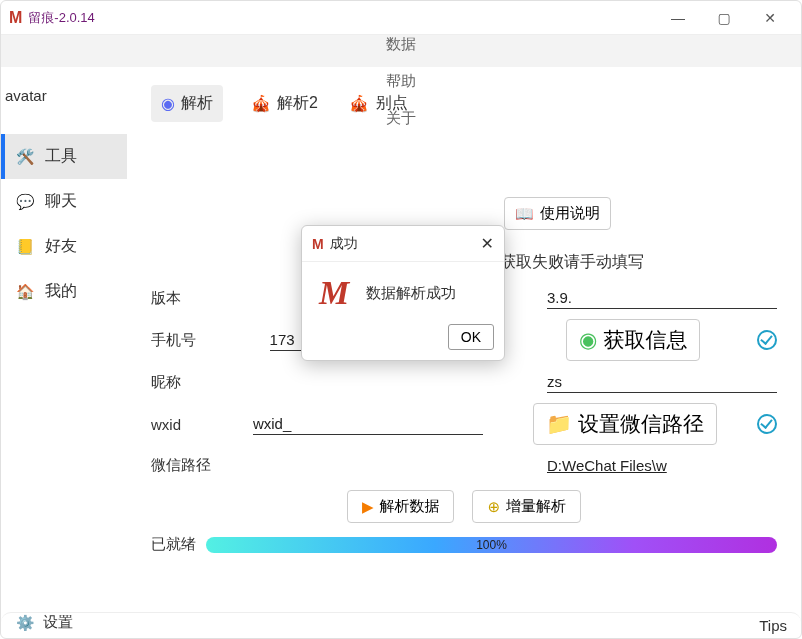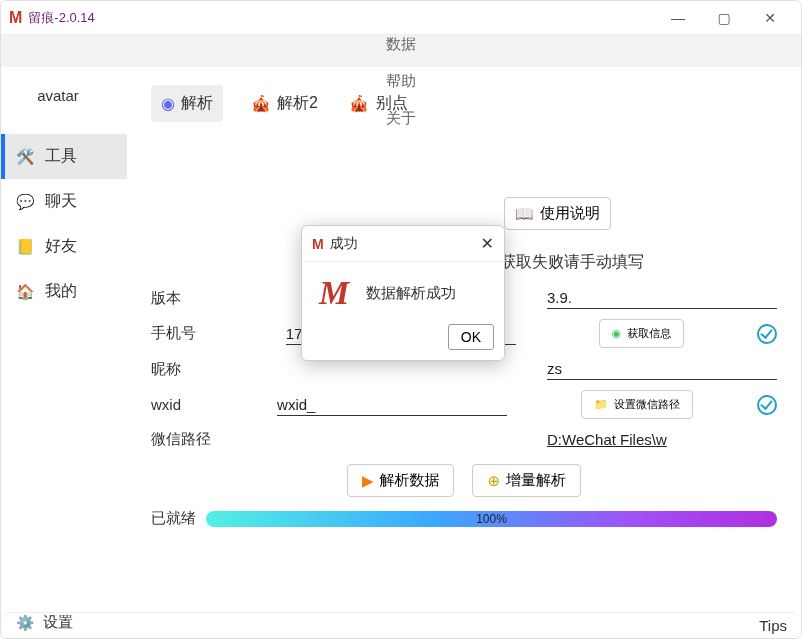--- a/index.html
+++ b/index.html
@@ -6,37 +6,37 @@
   html, body { width: 802px; height: 639px; overflow: hidden; background: #fff; }
   .window { width: 802px; height: 639px; border: 1px solid #e0e0e0; border-radius: 6px; position: relative; background: #fff; }
   .titlebar { height: 34px; display: flex; align-items: center; padding: 0 8px; border-bottom: 1px solid #eee; }
   .titlebar .logo { font-weight: bold; color: #c0392b; font-size: 16px; margin-right: 6px; }
   .titlebar .title { font-size: 13px; color: #701a75; }
   .titlebar .spacer { flex: 1; }
   .winbtn { width: 46px; height: 32px; display: flex; align-items: center; justify-content: center; color: #555; font-size: 14px; }
   .menubar { height: 32px; display: flex; align-items: center; padding: 0 10px; gap: 18px; background: #f3f3f3; color: #666; font-size: 15px; flex-direction: column; }
   .content { display: flex; height: calc(100% - 34px - 32px - 26px); }
   .sidebar { width: 126px; padding-top: 10px; }
-  .avatar-box { padding: 10px 16px 30px 4px; font-size: 15px; color: #333; text-align: center; }
+  .avatar-box { padding: 10px 16px 30px 4px; font-size: 15px; color: #333; }
   .side-item { display: flex; align-items: center; gap: 10px; padding: 12px 16px; font-size: 16px; color: #333; position: relative; }
   .side-item.selected { background: #e8e8e8; }
   .side-item.selected::before { content: ""; position: absolute; left: 0; top: 0; bottom: 0; width: 4px; background: #1d72f3; }
   .side-icon { width: 18px; height: 18px; display: inline-flex; align-items: center; justify-content: center; font-size: 15px; }
   .main { flex: 1; padding: 18px 24px 0 24px; position: relative; }
   .tabrow { display: flex; gap: 24px; align-items: center; }
   .tab { display: flex; align-items: center; gap: 6px; font-size: 16px; color: #333; padding: 8px 4px; }
   .tab.selected { background: #eee; border-radius: 4px; padding: 8px 10px; }
   .tab .ticon { font-size: 16px; }
   .instructions-btn { position: absolute; right: 190px; top: 130px; display: flex; align-items: center; gap: 6px; border: 1px solid #ccc; border-radius: 4px; padding: 6px 10px; font-size: 15px; background: #fff; }
   .hint { margin-top: 130px; font-size: 16px; color: #333; text-align: center; padding-left: 40px; }
   .form { margin-top: 14px; }
   .row { display: flex; align-items: center; margin-bottom: 10px; font-size: 15px; justify-content: space-between; }
   .row .label { width: 72px; color: #333; text-align: left; }
   .row .val { flex: 0 0 230px; border-bottom: 1px solid #333; padding: 2px 0; color: #222; min-height: 20px; }
-  .row .btn { margin-left: 20px; display: flex; align-items: center; gap: 6px; border: 1px solid #ccc; border-radius: 4px; padding: 6px 12px; font-size: 11px; background: #fff; }
+  .row .btn { margin-left: 20px; display: flex; align-items: center; gap: 6px; border: 1px solid #ccc; border-radius: 4px; padding: 6px 12px; font-size: 21px; background: #fff; }
   .row .check { margin-left: 10px; width: 20px; height: 20px; border: 2px solid #20a0c8; border-radius: 50%; position: relative; }
   .row .check::after { content: ""; position: absolute; left: 4px; top: 1px; width: 5px; height: 9px; border-right: 2px solid #20a0c8; border-bottom: 2px solid #20a0c8; transform: rotate(40deg); }
   .action-row { display: flex; gap: 18px; justify-content: center; margin-top: 14px; }
   .action-row .btn { display: flex; align-items: center; gap: 6px; border: 1px solid #ccc; border-radius: 4px; padding: 6px 14px; font-size: 15px; background: #fff; }
   .progress-row { display: flex; align-items: center; gap: 10px; margin-top: 12px; }
   .progress-row .status { font-size: 15px; color: #333; white-space: nowrap; }
   .progress-bar { flex: 1; height: 16px; border-radius: 8px; background: linear-gradient(90deg, #53f0e3 0%, #3aa8ff 40%, #a050f7 75%, #b030e0 100%); position: relative; }
   .progress-bar .txt { position: absolute; left: 50%; top: 50%; transform: translate(-50%, -50%); font-size: 12px; color: #222; }
   .settings-row { position: absolute; bottom: 6px; left: 16px; display: flex; align-items: center; gap: 8px; font-size: 15px; color: #333; }
   .footer { position: absolute; bottom: 0; left: 0; right: 0; height: 26px; border-top: 1px solid #eee; display: flex; align-items: center; justify-content: flex-end; padding: 0 14px; font-size: 15px; color: #333; border-radius: 10px; }

